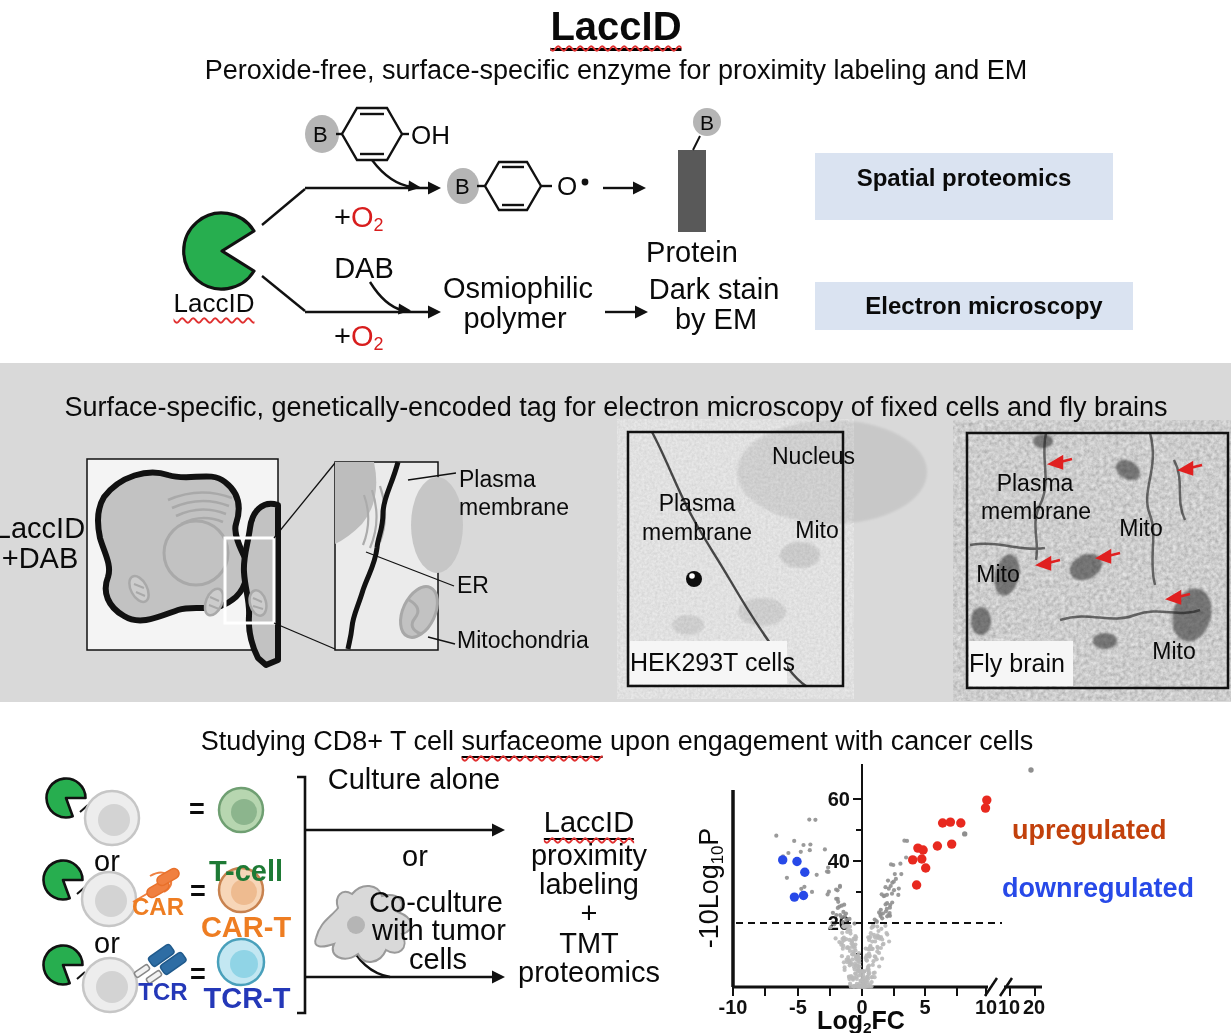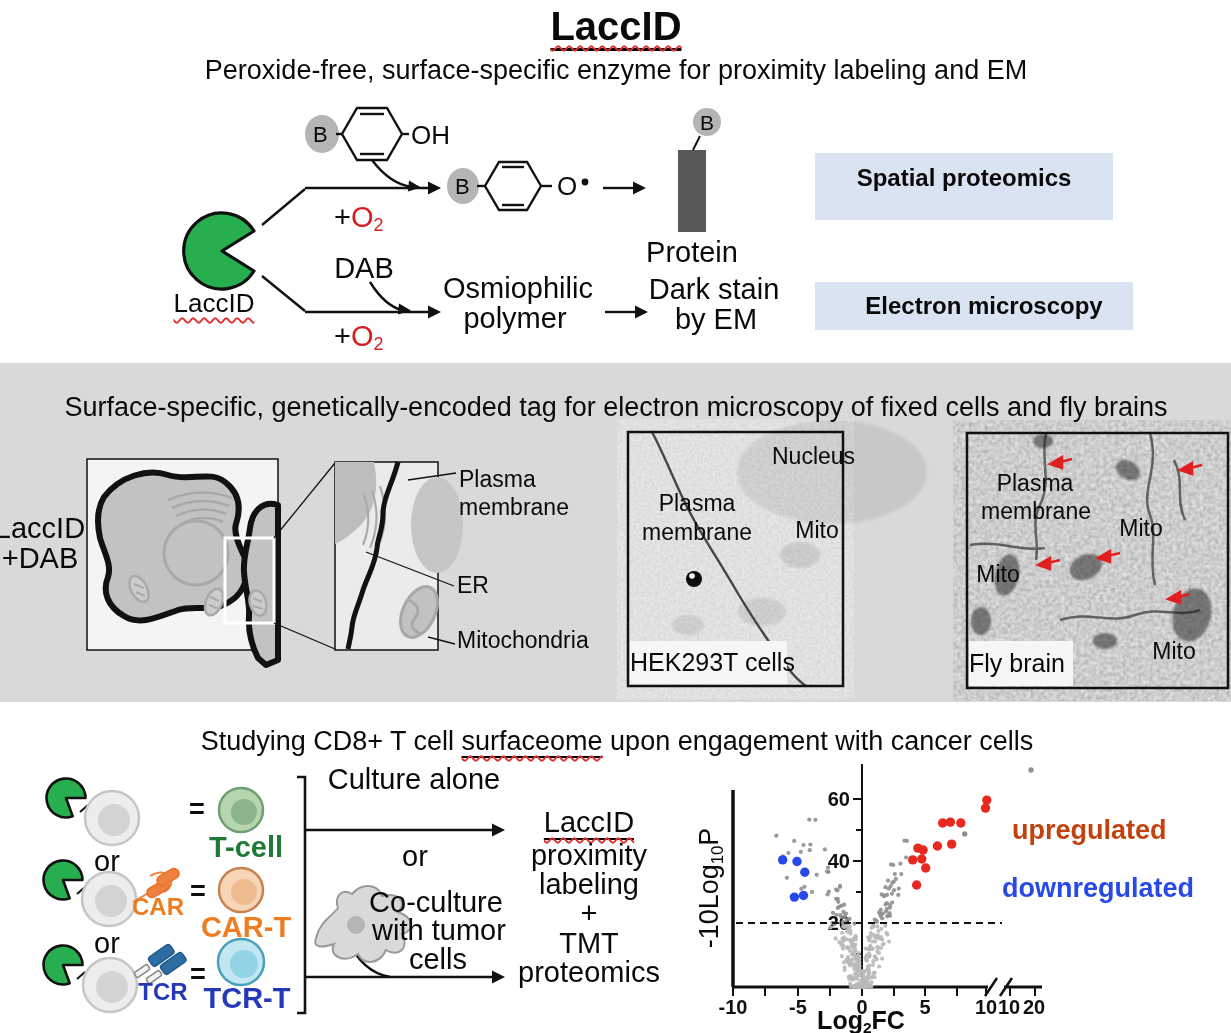--- a/index.html
+++ b/index.html
@@ -14,21 +14,21 @@
   .t25{font-size:29px;}
   .t26{font-size:26px;}
   .badge{background:#dae3f1;width:298px;text-align:center;font-size:24px;font-weight:600;}
   .sub2{font-size:0.62em;vertical-align:-0.25em;}
   .red{color:#d81d1d;}
   .sq{text-decoration:underline;text-decoration-style:wavy;text-decoration-color:#e03030;
       text-decoration-thickness:2px;text-underline-offset:5px;}
   .blksq{border-bottom:2.5px solid #000;display:inline-block;line-height:1.08;}
   .caption{background:#f6f6f6;font-size:25px;display:flex;align-items:center;}
   .emlbl{font-size:23px;color:#0a0a0a;}
-  .grn{color:#1e7a35;font-weight:700;}
+  .grn{color:#1e7a35;font-weight:700;margin-top:24px;}
   .org{color:#ee7d22;font-weight:700;}
   .blu{color:#2438b8;font-weight:700;}
   .legup{font-size:27px;font-weight:600;color:#c2410c;}
   .legdn{font-size:27px;font-weight:600;color:#2749e8;}
   .tick{font-size:20px;font-weight:700;fill:#111;font-family:"Liberation Sans",sans-serif;}
   .ylab{font-size:27px;}
 </style>
 </head>
 <body>
 

